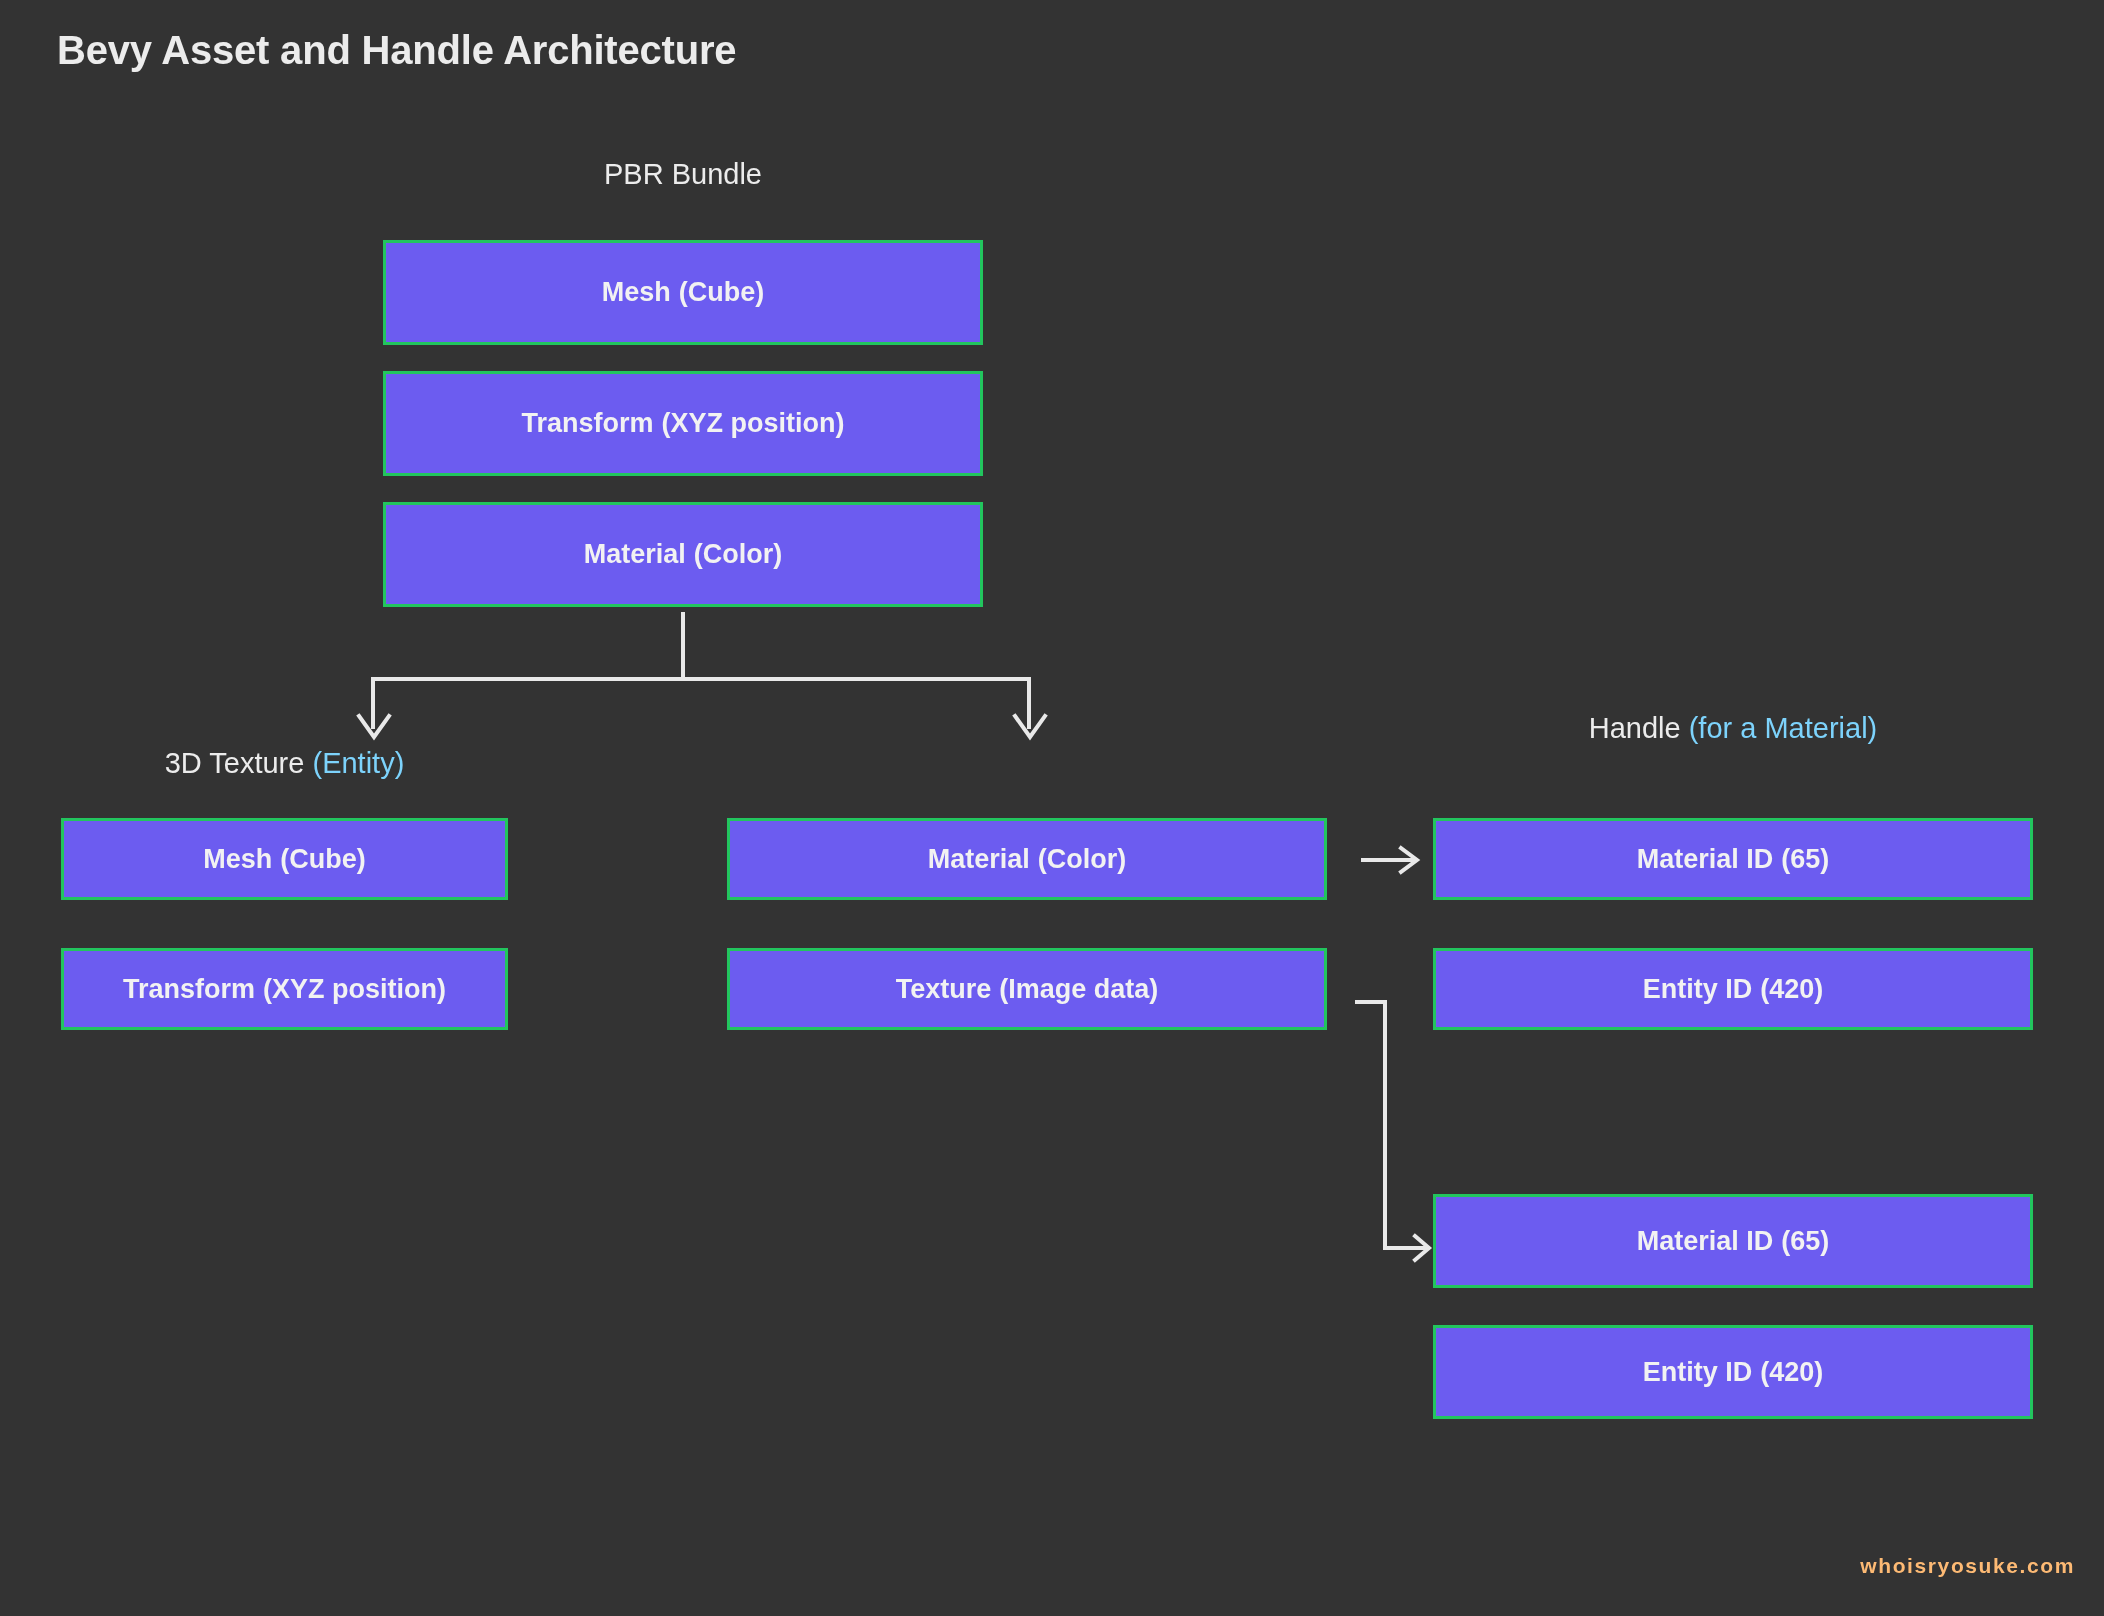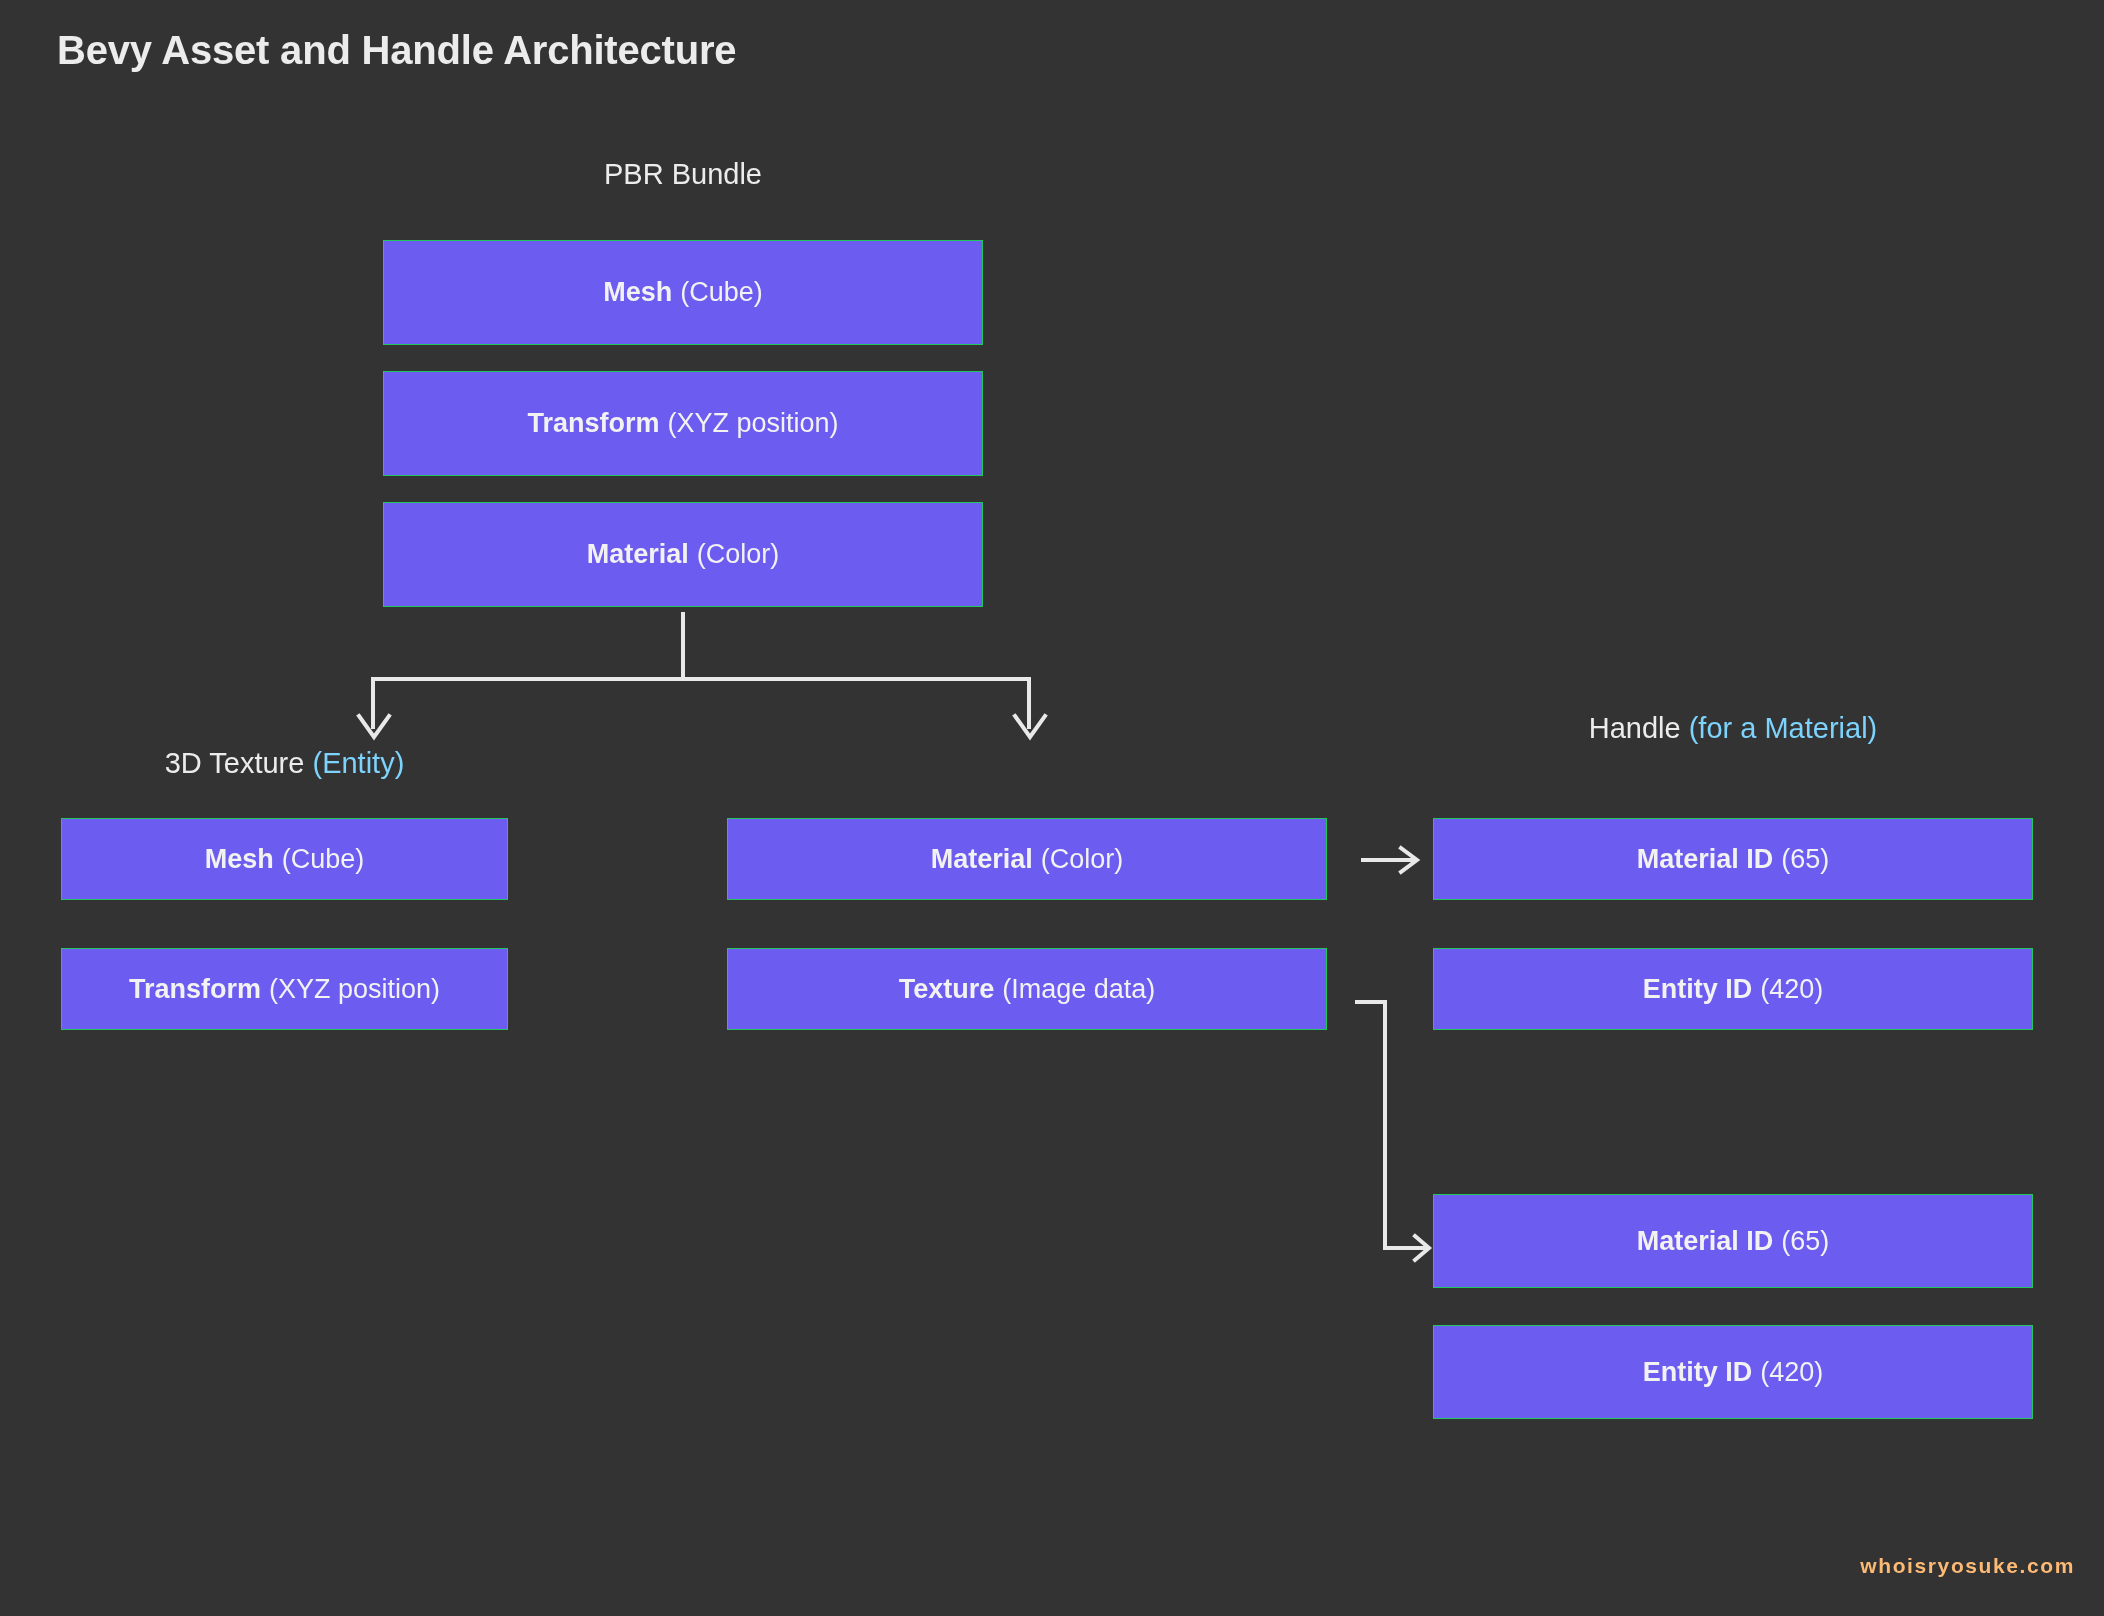--- a/index.html
+++ b/index.html
@@ -44,30 +44,30 @@
     text-align: center;
   }
   .group-label .b { font-weight: normal; }
   .group-label .n { font-weight: normal; color: #7dd3fc; }
 
   
   .node {
     position: absolute;
     box-sizing: border-box;
     background: #6c5cf0;
-    border: 1px solid #22c55e;
+    border: 3px solid #22c55e;
     display: flex;
     align-items: center;
     justify-content: center;
     font-size: 27px;
     color: #f2f2f2;
     white-space: nowrap;
   }
   .node .b { font-weight: bold; }
-  .node .n { font-weight: normal; }
+  .node .n { font-weight: bold; }
   .node .sp { display: inline-block; width: 0.30em; }
 
   
   .line-v, .line-h {
     position: absolute;
     background: #e9e9e9;
   }
   .line-v { width: 4px; }
   .line-h { height: 4px; }
 

